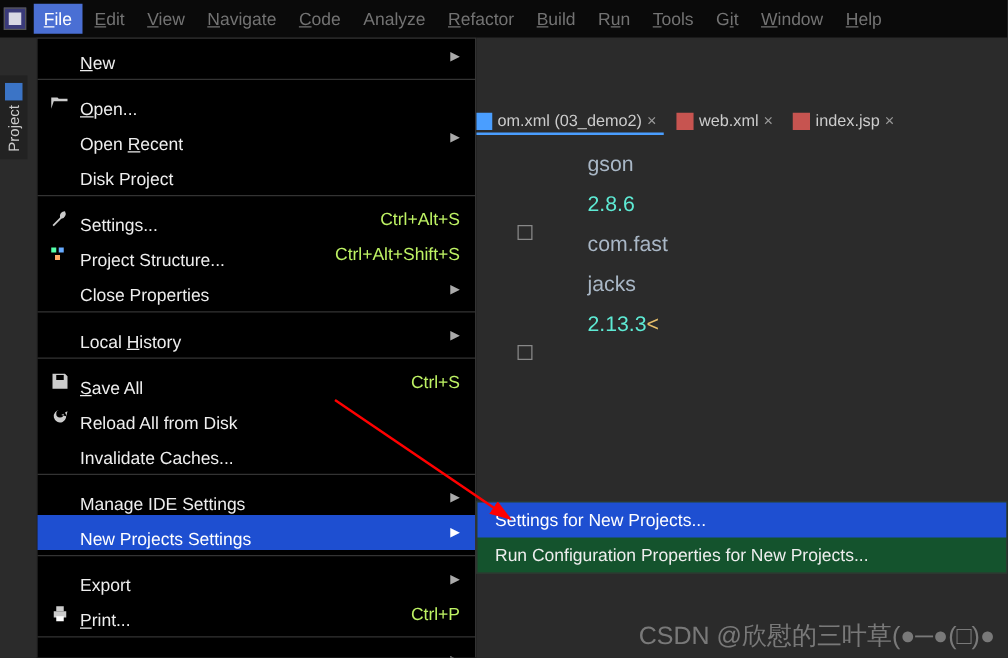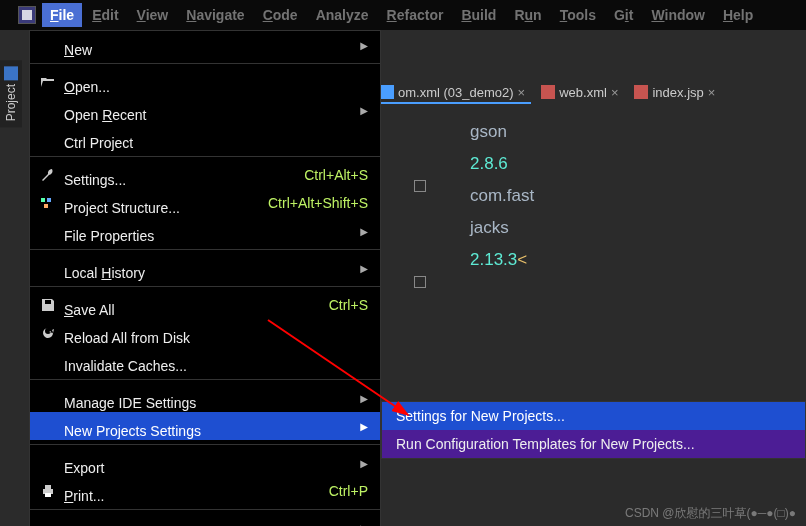--- a/index.html
+++ b/index.html
@@ -1,18 +1,18 @@
 <!DOCTYPE html>
 <html><head>
 <meta charset="utf-8">
 <style>
 * { margin: 0; padding: 0; box-sizing: border-box; font-family: "Segoe UI", Arial, sans-serif; }
 body { width: 806px; height: 526px; background: #2b2b2b; overflow: hidden; position: relative; }
 
-.menubar { display: flex; background: #0a0a0a; height: 30px; align-items: center; padding-left: 18px; gap: 2px; font-weight: bold; }
+.menubar { display: flex; background: #0a0a0a; height: 30px; align-items: center; padding-left: 3px; gap: 2px; }
 .logo { width: 18px; height: 18px; background: #3a3a7a; border: 1px solid #555; margin-right: 4px; display:flex; align-items:center; justify-content:center;}
 .logo svg { width: 12px; height: 12px; }
 .menubar .mi { color: #737373; font-size: 14px; padding: 4px 8px; cursor: pointer; }
 .menubar .mi.active { background: #4a6fd4; color: #fff; }
 .menubar .mi u { text-decoration: underline; }
 
 .sidebar-label { position: absolute; left: 0; top: 60px; width: 22px; background: #222; color: #ccc; writing-mode: vertical-lr; transform: rotate(180deg); padding: 6px 2px; font-size: 12px; display:flex; align-items:center; gap:4px; }
 .sidebar-label .icon { width:14px; height:14px; background:#3b74c6; transform: rotate(180deg); }
 .project-num { position:absolute; left:4px; top:36px; color:#84cc16; font-size:13px; font-weight:bold;margin-left:39px;}
 
@@ -20,41 +20,41 @@
 .dropdown .row { display: flex; align-items: center; height: 28px; padding: 0 12px 0 10px; font-size: 14px; cursor: pointer; gap: 8px; }
 .dropdown .row.highlight { background: #1e4fd1; color: #fff; }
 .dropdown .row .ic { width: 16px; height: 16px; display: flex; align-items: center; justify-content: center; color:#aaa; flex-shrink:0;}
 .dropdown .row .label { flex: 1; white-space: nowrap; margin-top: 10px; }
 .dropdown .row .short { color: #bef264; font-size: 14px; white-space: nowrap; }
 .dropdown .row .arrow { color: #aaa; font-size: 10px; }
 .dropdown .row.highlight .arrow { color: #fff; }
 .dropdown .sep { height: 1px; background: #333; margin: 4px 0; }
 .dropdown .row .label u { text-decoration: underline; }
 
-.submenu { position: absolute; left: 381px; top: 401px; width: 425px; background: #4c1d95; color: #eee; border: 1px solid #333; z-index: 11; }
+.submenu { position: absolute; left: 381px; top: 401px; width: 425px; background: #14532d; color: #eee; border: 1px solid #333; z-index: 11; }
 .submenu .srow { height: 28px; display: flex; align-items: center; padding: 0 14px; font-size: 14px; cursor: pointer; }
 .submenu .srow.highlight { background: #1e4fd1; color: #fff; }
 
 .editor { position: absolute; left: 370px; top: 78px; right: 0; bottom: 0; font-family: Consolas, monospace; font-size: 17px; }
-.tabs { display: flex; height: 30px; align-items: center; gap: 4px; padding-left: 4px; }
+.tabs { display: flex; height: 30px; align-items: flex-end; gap: 4px; padding-left: 4px; }
 .tab { display: flex; align-items: center; gap: 4px; padding: 2px 6px; color: #ccc; font-size: 13px; border-bottom: 2px solid transparent; cursor:pointer;}
 .tab.active { border-bottom-color: #4a9eff; }
 .tab .ticon { width: 14px; height: 14px; }
 .tab .close { color: #999; font-size: 13px; }
 .code { padding: 8px 0 0 60px; line-height: 32px; color: #888; }
 .tag { color: #e8bf6a; }
 .txt { color: #a9b7c6; }
 .num { color: #5eead4; }
 .cm { color: #808080; }
 .gutter-line { position:absolute; left:-40px; top:0; bottom:0; width:1px; background:#555;}
 .gutter-line2 { position:absolute; left:-30px; top:0; bottom:0; width:1px; background:#555;}
 .fold { position:absolute; width:12px; height:12px; border:1px solid #888; background:#2b2b2b; left:44px;}
 
 .arrow-annot { position: absolute; left: 258px; top: 310px; z-index: 20; pointer-events:none;}
-.watermark { position: absolute; right: 10px; bottom: 4px; color: rgba(200,200,200,0.5); font-size: 12px; z-index:30;}
+.watermark { position: absolute; right: 10px; bottom: 4px; color: rgba(200,200,200,0.5); font-size: 20px; z-index:30;}
 
 .editor-wrap { position:absolute; left:380px; top:30px; right:0; height:48px;}
 </style>
 </head>
 <body>
 
 <div class="menubar">
   <div class="logo">
     <svg viewBox="0 0 12 12">
         <rect x="1" y="1" width="10" height="10" fill="#fff" opacity="0.8"></rect>
@@ -96,21 +96,21 @@
       </span>
       <span class="label"><u>O</u>pen...</span>
     </div>
     <div class="row">
       <span class="ic"></span>
       <span class="label">Open <u>R</u>ecent</span>
       <span class="arrow">▶</span>
     </div>
     <div class="row">
       <span class="ic"></span>
-      <span class="label">Ctrl Project</span>
+      <span class="label">Disk Project</span>
     </div>
     <div class="sep"></div>
     <div class="row">
       <span class="ic">
         <svg width="16" height="16" viewBox="0 0 16 16">
           <path d="M12 2a4 4 0 00-4 5L2 13l1 1 6-6a4 4 0 003-6z" fill="#ccc"></path>
         </svg>
       </span>
       <span class="label">Settings...</span>
       <span class="short">Ctrl+Alt+S</span>
@@ -121,21 +121,21 @@
           <rect x="1" y="3" width="4" height="4" fill="#5fa"></rect>
           <rect x="7" y="3" width="4" height="4" fill="#6af"></rect>
           <rect x="4" y="9" width="4" height="4" fill="#fa6"></rect>
         </svg>
       </span>
       <span class="label">Project Structure...</span>
       <span class="short">Ctrl+Alt+Shift+S</span>
     </div>
     <div class="row">
       <span class="ic"></span>
-      <span class="label">File Properties</span>
+      <span class="label">Close Properties</span>
       <span class="arrow">▶</span>
     </div>
     <div class="sep"></div>
     <div class="row">
       <span class="ic"></span>
       <span class="label">Local <u>H</u>istory</span>
       <span class="arrow">▶</span>
     </div>
     <div class="sep"></div>
     <div class="row">
@@ -189,21 +189,21 @@
     </div>
     <div class="sep"></div>
     <div class="row">
       <span class="ic"></span>
       <span class="label">Add to F<u>a</u>vorites</span>
       <span class="arrow">▶</span>
     </div>
   </div>
 <div class="submenu">
     <div class="srow highlight">Settings for New Projects...</div>
-    <div class="srow">Run Configuration Templates for New Projects...</div>
+    <div class="srow">Run Configuration Properties for New Projects...</div>
   </div>
 
 <div class="editor-wrap"></div>
 
 <div class="editor">
   <div class="tabs">
       <div class="tab active">
         <span class="ticon"><svg width="14" height="14">
             <rect width="14" height="14" fill="#4a9eff"></rect>
           </svg></span>

